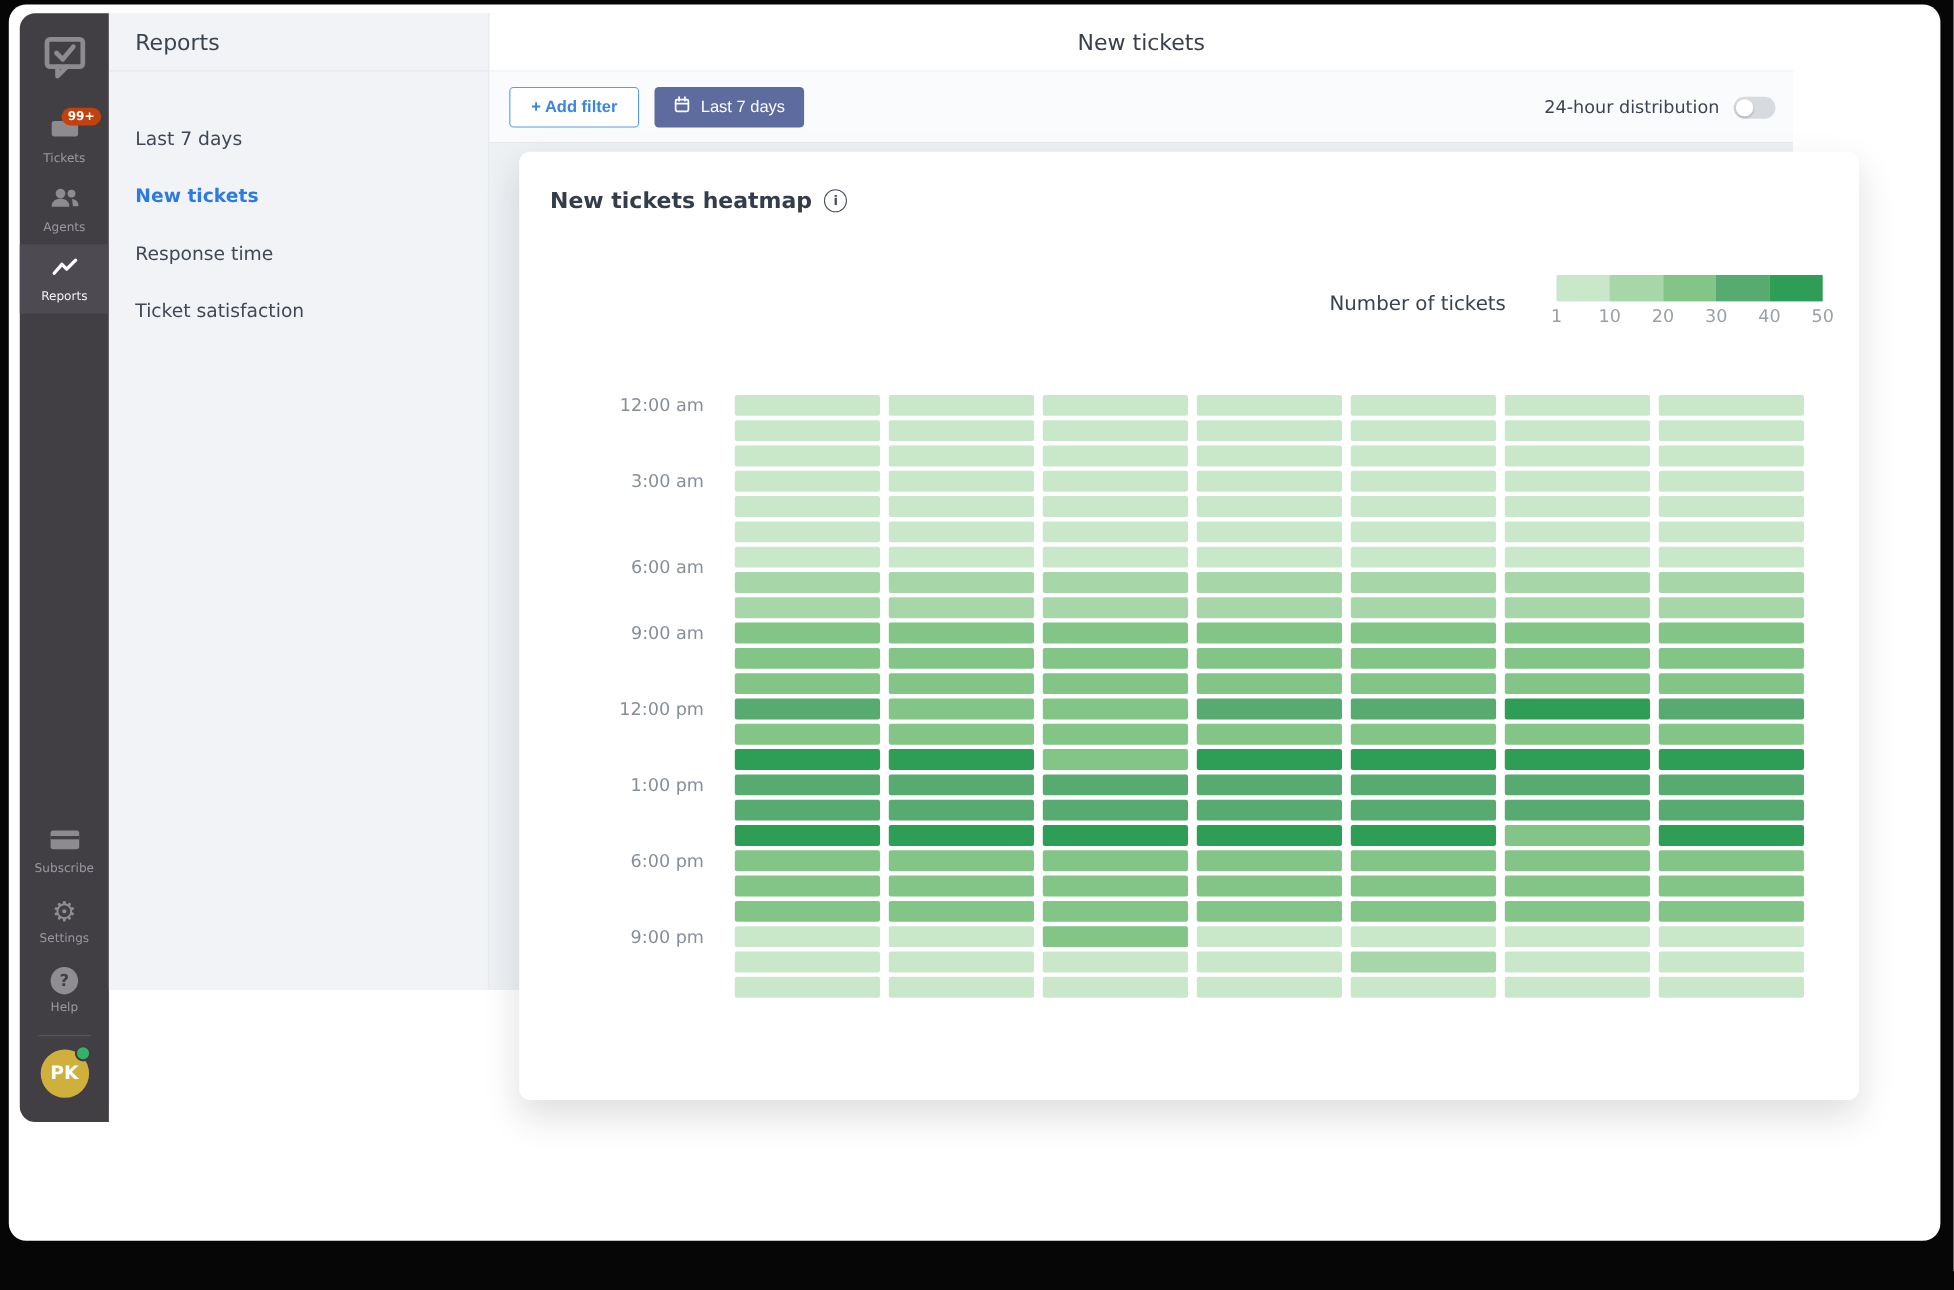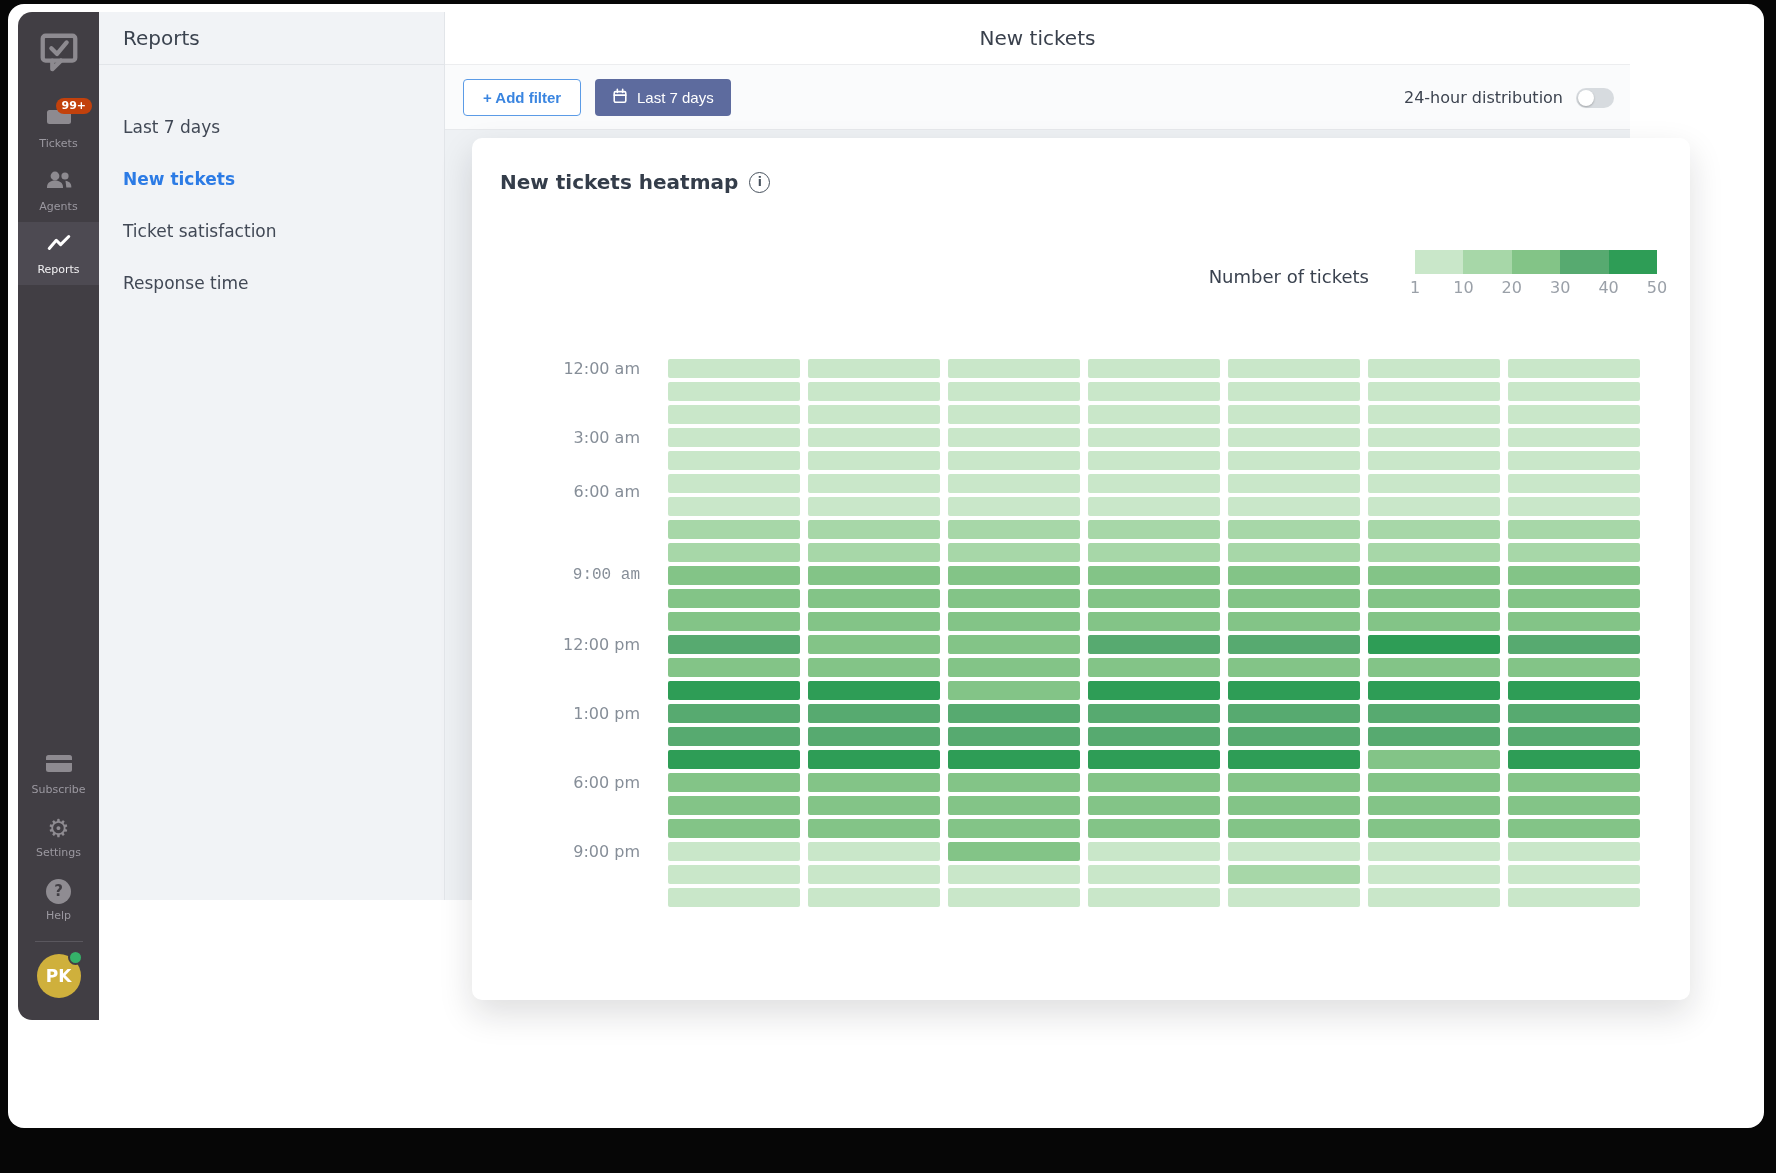--- a/index.html
+++ b/index.html
@@ -153,22 +153,22 @@
     </div>
   </nav>
 
   <section class="panel">
     <div class="panel-header">
       <span class="panel-title">Reports</span>
     </div>
     <div class="panel-nav">
       <div class="nav-item">Last 7 days</div>
       <div class="nav-item active">New tickets</div>
+      <div class="nav-item">Response time</div>
       <div class="nav-item">Ticket satisfaction</div>
-      <div class="nav-item">Response time</div>
     </div>
   </section>
 
   <section class="main">
     <div class="main-header">
       <span class="main-title">New tickets</span>
     </div>
     <div class="toolbar">
       <button class="btn-addfilter">+ Add filter</button>
       <button class="btn-range">
@@ -214,22 +214,22 @@
               <span style="left: 60%;">30</span>
               <span style="left: 80%;">40</span>
               <span style="left: 100%;">50</span>
             </div>
       </div>
     </div>
 
     <div class="hm-gutter" id="hm-gutter">
           <span style="top: 0px;">12:00 am</span>
           <span style="top: 69px;">3:00 am</span>
-          <span style="top: 123px;">6:00 am</span>
-          <span style="top: 207px; font-family: Liberation Mono, monospace;">9:00 am</span>
+          <span style="top: 147px;">6:00 am</span>
+          <span style="top: 207px;">9:00 am</span>
           <span style="top: 276px; margin-left: 12px;">12:00 pm</span>
           <span style="top: 345px;">1:00 pm</span>
           <span style="top: 414px;">6:00 pm</span>
           <span style="top: 483px;">9:00 pm</span>
         </div>
     <div class="hm-grid" id="hm-grid">
           <div class="hm-cell" style="background: rgb(201, 231, 201);"></div>
           <div class="hm-cell" style="background: rgb(201, 231, 201);"></div>
           <div class="hm-cell" style="background: rgb(201, 231, 201);"></div>
           <div class="hm-cell" style="background: rgb(201, 231, 201);"></div>

